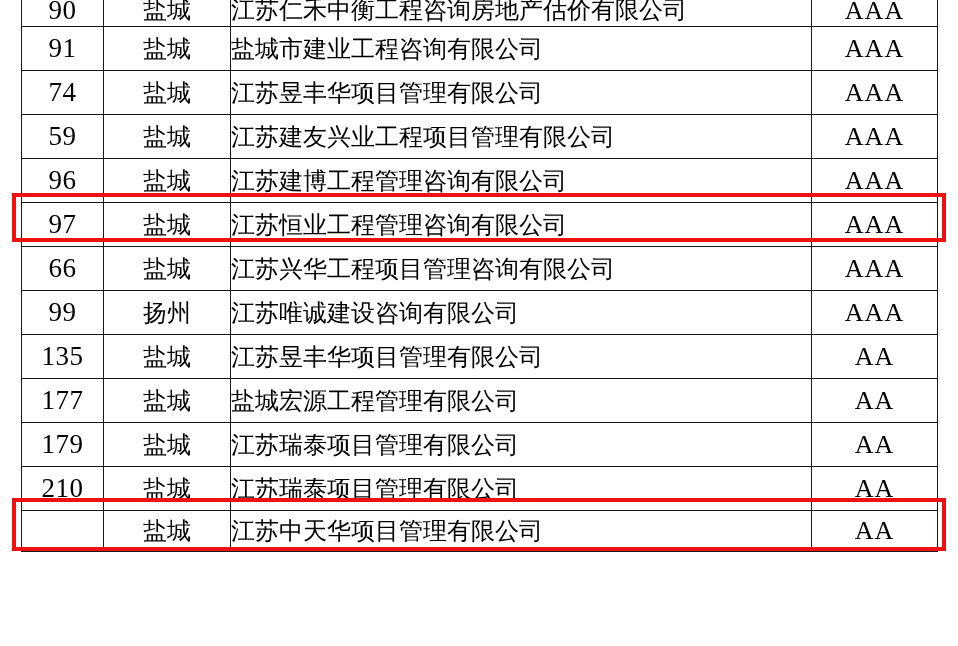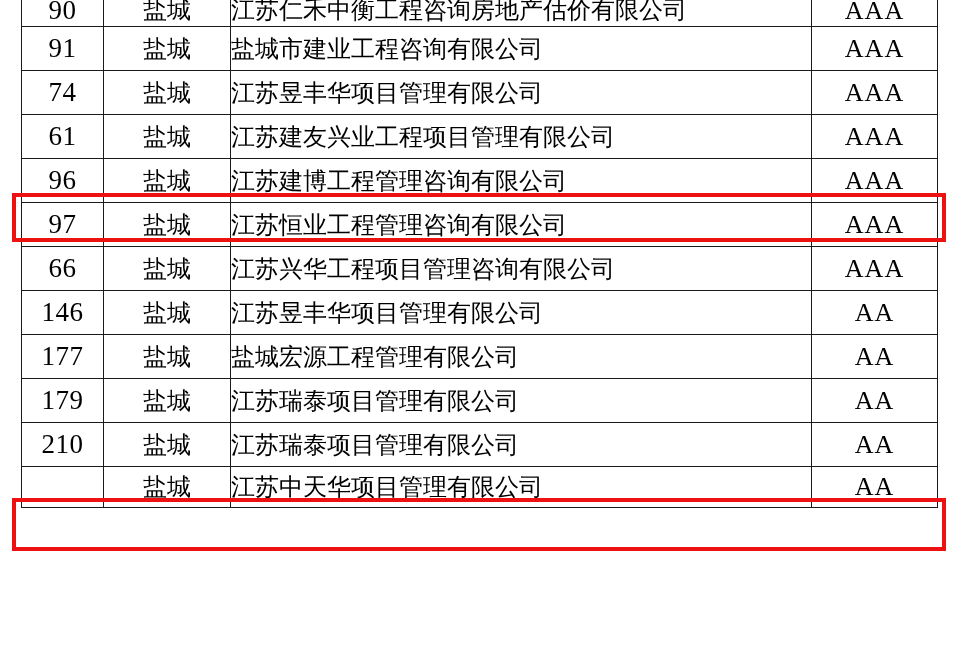--- a/index.html
+++ b/index.html
@@ -105,21 +105,21 @@
         <td class="name">盐城市建业工程咨询有限公司</td>
         <td class="grade">AAA</td>
       </tr>
       <tr>
         <td class="num">74</td>
         <td class="city">盐城</td>
         <td class="name">江苏昱丰华项目管理有限公司</td>
         <td class="grade">AAA</td>
       </tr>
       <tr>
-        <td class="num">61</td>
+        <td class="num">59</td>
         <td class="city">盐城</td>
         <td class="name">江苏建友兴业工程项目管理有限公司</td>
         <td class="grade">AAA</td>
       </tr>
       <tr>
         <td class="num">96</td>
         <td class="city">盐城</td>
         <td class="name">江苏建博工程管理咨询有限公司</td>
         <td class="grade">AAA</td>
       </tr>
@@ -129,21 +129,27 @@
         <td class="name">江苏恒业工程管理咨询有限公司</td>
         <td class="grade">AAA</td>
       </tr>
       <tr>
         <td class="num">66</td>
         <td class="city">盐城</td>
         <td class="name">江苏兴华工程项目管理咨询有限公司</td>
         <td class="grade">AAA</td>
       </tr>
       <tr>
-        <td class="num">146</td>
+        <td class="num">99</td>
+        <td class="city">扬州</td>
+        <td class="name">江苏唯诚建设咨询有限公司</td>
+        <td class="grade">AAA</td>
+      </tr>
+      <tr>
+        <td class="num">135</td>
         <td class="city">盐城</td>
         <td class="name">江苏昱丰华项目管理有限公司</td>
         <td class="grade">AA</td>
       </tr>
       <tr>
         <td class="num">177</td>
         <td class="city">盐城</td>
         <td class="name">盐城宏源工程管理有限公司</td>
         <td class="grade">AA</td>
       </tr>

